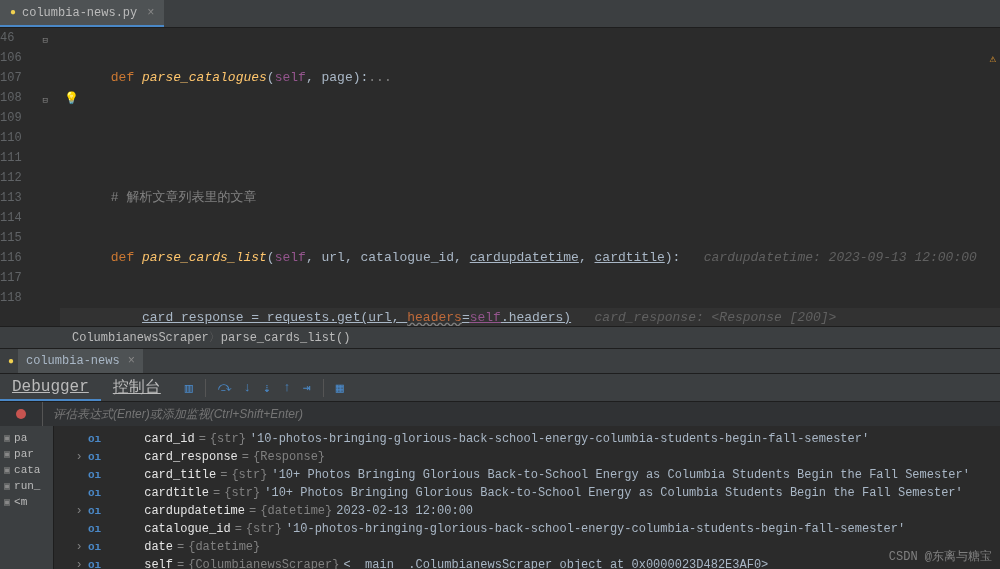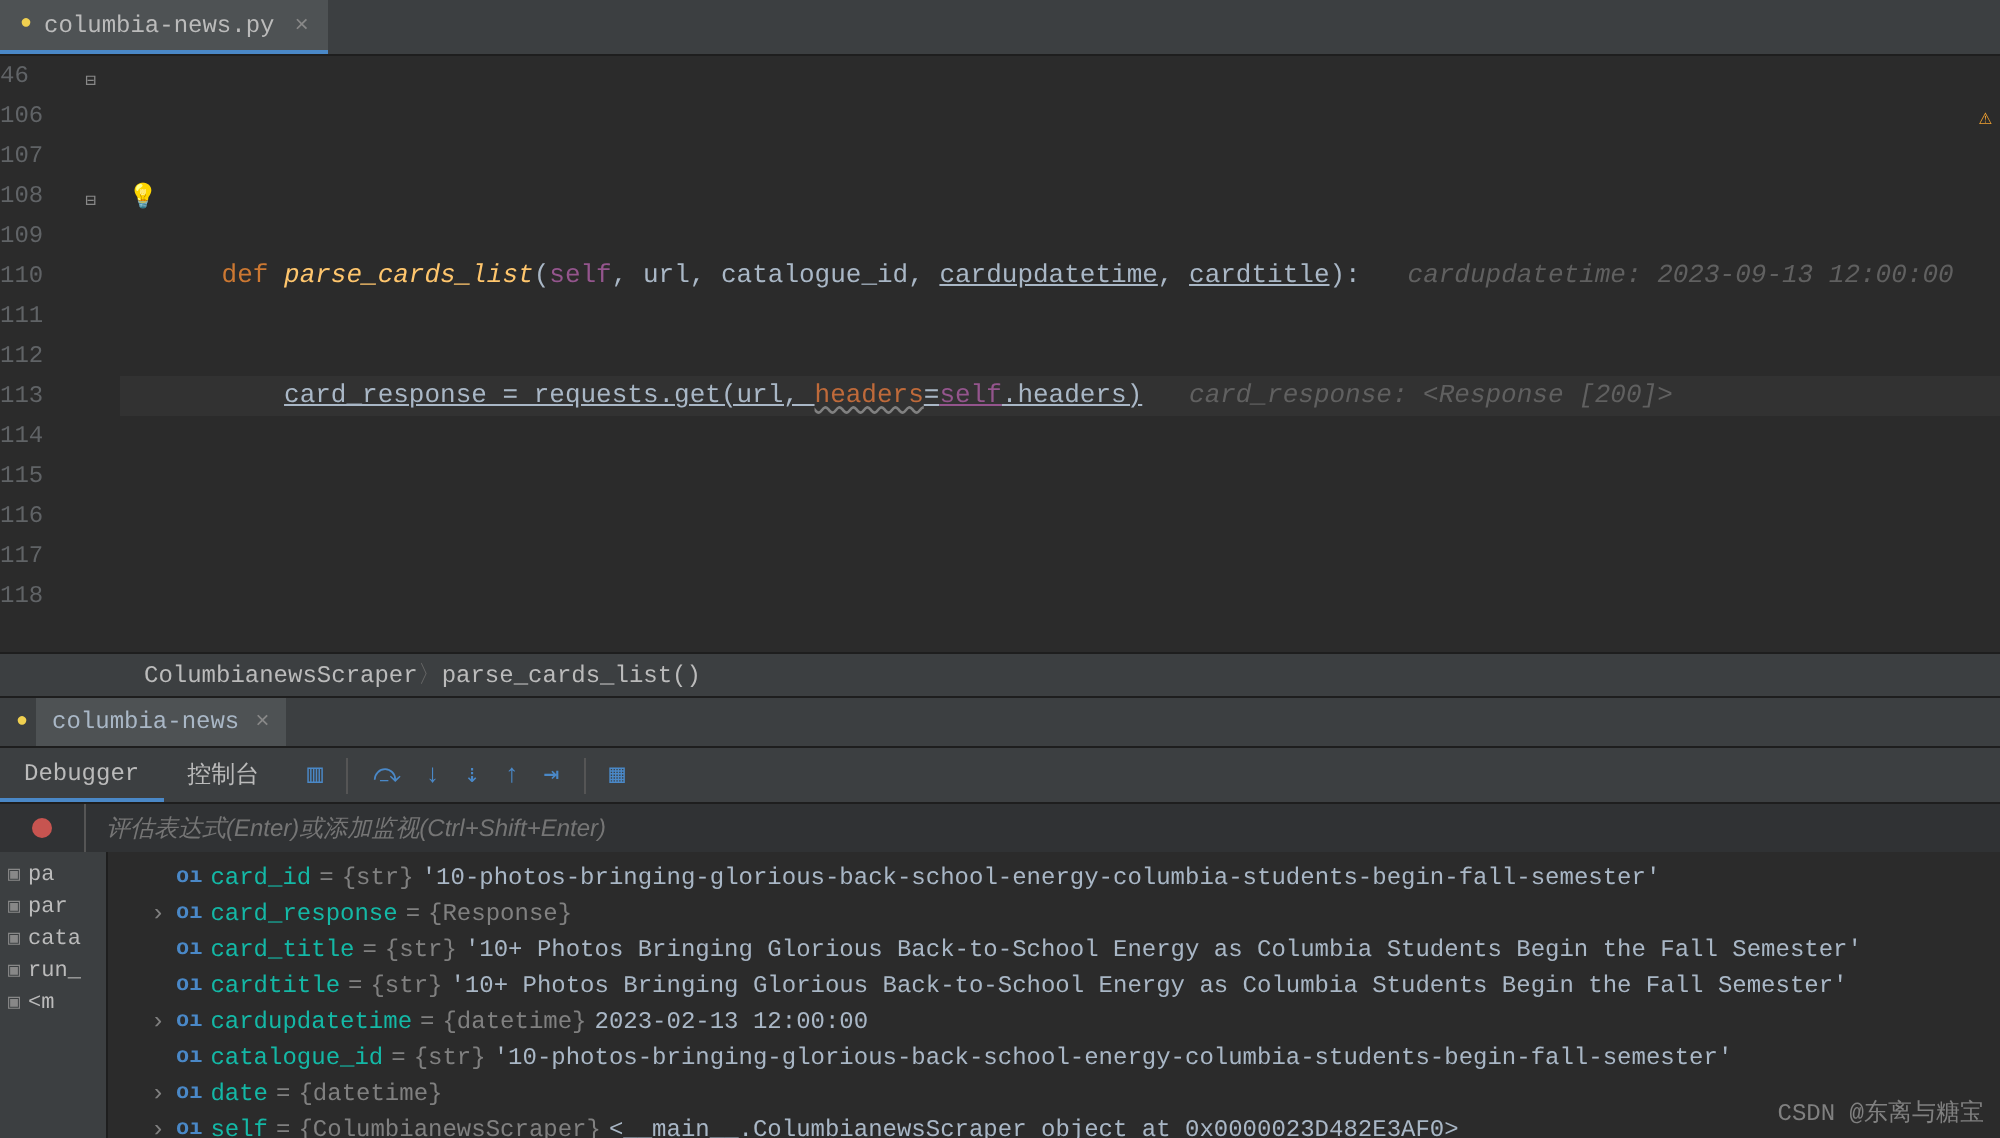--- a/index.html
+++ b/index.html
@@ -26,38 +26,38 @@
 .warn-attr { color: #bf6a3a; text-decoration: underline wavy #808080; }
 .bulb { position: absolute; left: 64px; top: 63px; color: #f0a030; font-size: 12px; z-index: 5; }
 .warning-tri { position: absolute; right: 4px; top: 24px; color: #f0a030; font-size: 11px; }
 .breadcrumb { background: #3c3f41; height: 22px; display: flex; align-items: center; padding-left: 72px; gap: 0; font-size: 12px; color: #bbb; border-top: 1px solid #1e1e1e; }
 .bc-sep { color: #666; }
 .bottom-tabs { background: #3c3f41; height: 26px; display: flex; align-items: center; border-top: 1px solid #1e1e1e; border-bottom: 1px solid #1e1e1e; }
 .btab-icon { color: #f0d050; font-size: 10px; margin-left: 8px; margin-right: 4px; }
 .btab { display: flex; align-items: center; padding: 0 8px; height: 100%; gap: 4px; background: #4e5254; }
 .dbg-toolbar { background: #3c3f41; height: 28px; display: flex; align-items: center; border-bottom: 1px solid #1e1e1e; }
 .dbg-main-tabs { display: flex; height: 100%; }
-.dbg-tab { padding: 0 12px; display: flex; align-items: center; color: #bbb; font-size: 12px; cursor: pointer; }
+.dbg-tab { padding: 0 12px; display: flex; align-items: center; color: #bbb; font-size: 16px; cursor: pointer; text-decoration: underline; }
 .dbg-tab.active { border-bottom: 2px solid #4a88c7; }
 .dbg-icons { display: flex; gap: 12px; padding: 0 12px; color: #4a88c7; align-items: center; }
 .dbg-icon { cursor: pointer; font-size: 13px; }
 .sep { width: 1px; height: 18px; background: #555; }
 .eval-bar { background: #303234; height: 24px; display: flex; align-items: center; }
 .eval-dot { width: 10px; height: 10px; border-radius: 50%; background: #c75450; margin: 0 16px; }
 .eval-sep { width: 1px; height: 24px; background: #555; margin-right: 10px; }
 .eval-text { color: #606060; font-style: italic; font-size: 12px; }
 .debug-body { display: flex; height: 143px; background: #2b2b2b; }
 .frames { width: 54px; background: #3c3f41; border-right: 1px solid #1e1e1e; padding-top: 4px; }
 .frame-row { display: flex; align-items: center; gap: 4px; padding: 2px 4px; font-size: 11px; color: #bbb; overflow: hidden; }
 .frame-icon { color: #888; font-size: 10px; }
 .vars { flex: 1; padding: 4px 20px; overflow: hidden; }
 .var-row { display: flex; align-items: center; gap: 4px; font-size: 12px; line-height: 18px; color: #a9b7c6; white-space: nowrap; }
 .var-exp { color: #808080; width: 10px; text-align: center; cursor: pointer; }
 .var-badge { color: #4a88c7; font-size: 11px; font-weight: bold; }
-.var-name { color: #14b8a6; }
+.var-name { color: #e5e5e5; margin-left: 39px; }
 .var-eq { color: #808080; }
 .var-type { color: #808080; }
 .var-val { color: #a9b7c6; }
 .watermark { position: absolute; right: 8px; bottom: 4px; color: #808080; font-size: 12px; z-index: 100; }
 </style>
 </head>
 <body>
 
 <div class="top-tabs">
   <div class="tab active">
@@ -80,21 +80,23 @@
     <div class="gutter-line"><span>111</span></div>
     <div class="gutter-line"><span>112</span></div>
     <div class="gutter-line"><span>113</span></div>
     <div class="gutter-line"><span>114</span></div>
     <div class="gutter-line"><span>115</span></div>
     <div class="gutter-line"><span>116</span></div>
     <div class="gutter-line"><span>117</span></div>
     <div class="gutter-line"><span>118</span></div>
   </div>
   <div class="code">
+    <div class="code-line"><span class="kw">      def </span><span class="fn">parse_catalogues</span><span>(</span><span class="self">self</span><span>, page):</span><span class="cmt">...</span></div>
     <div class="code-line"></div>
+    <div class="code-line"><span>      </span><span class="cmt"># 解析文章列表里的文章</span></div>
     <div class="code-line"><span class="kw">      def </span><span class="fn">parse_cards_list</span><span>(</span><span class="self">self</span><span>, url, catalogue_id, </span><span class="underline">cardupdatetime</span><span>, </span><span class="underline">cardtitle</span><span>):</span><span class="inlay">   cardupdatetime: 2023-09-13 12:00:00    cardtit</span></div>
     <div class="code-line hl-line"><span>          </span><span class="underline">card_response = requests.get(url, </span><span class="warn-attr">headers</span><span class="underline">=</span><span class="self underline">self</span><span class="underline">.headers)</span><span class="inlay">   card_response: &lt;Response [200]&gt;</span></div>
     
     
     
     
     
     
     
     

